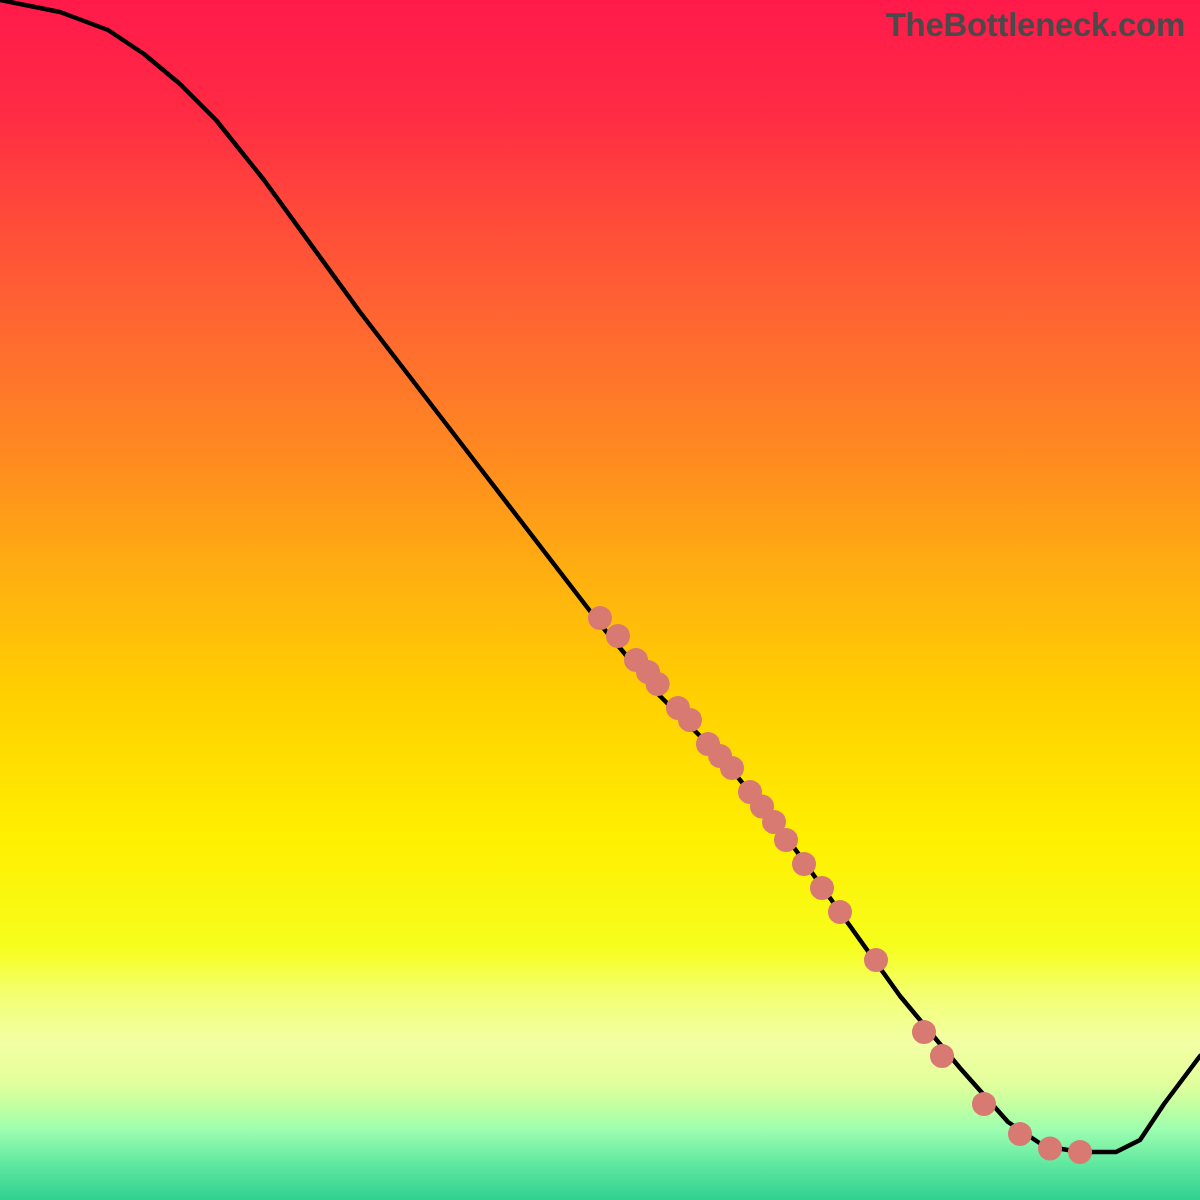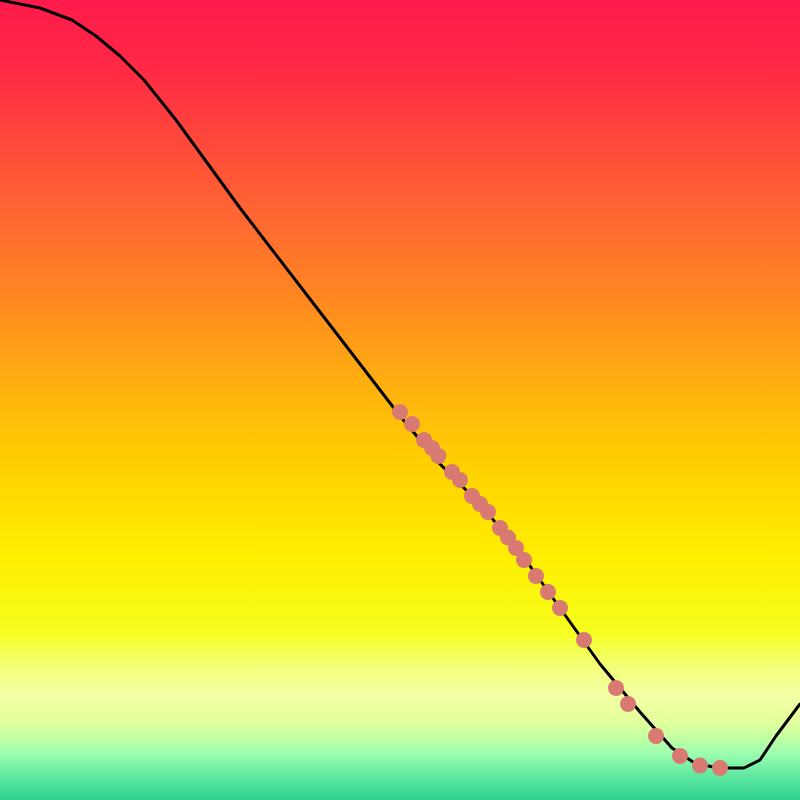--- a/index.html
+++ b/index.html
@@ -103,13 +103,14 @@
         <circle cx="584.0" cy="640.0" r="8" fill="#d87a72" stroke="#b85a50" stroke-width="0"></circle>
         <circle cx="616.0" cy="688.0" r="8" fill="#d87a72" stroke="#b85a50" stroke-width="0"></circle>
         <circle cx="628.0" cy="704.0" r="8" fill="#d87a72" stroke="#b85a50" stroke-width="0"></circle>
         <circle cx="656.0" cy="736.0" r="8" fill="#d87a72" stroke="#b85a50" stroke-width="0"></circle>
         <circle cx="680.0" cy="756.0" r="8" fill="#d87a72" stroke="#b85a50" stroke-width="0"></circle>
         <circle cx="700.0" cy="765.6" r="8" fill="#d87a72" stroke="#b85a50" stroke-width="0"></circle>
         <circle cx="720.0" cy="768.0" r="8" fill="#d87a72" stroke="#b85a50" stroke-width="0"></circle>
       </g>
   </svg>
 
+  <div id="watermark">TheBottleneck.com</div>
 </div>
 
 </body></html>

